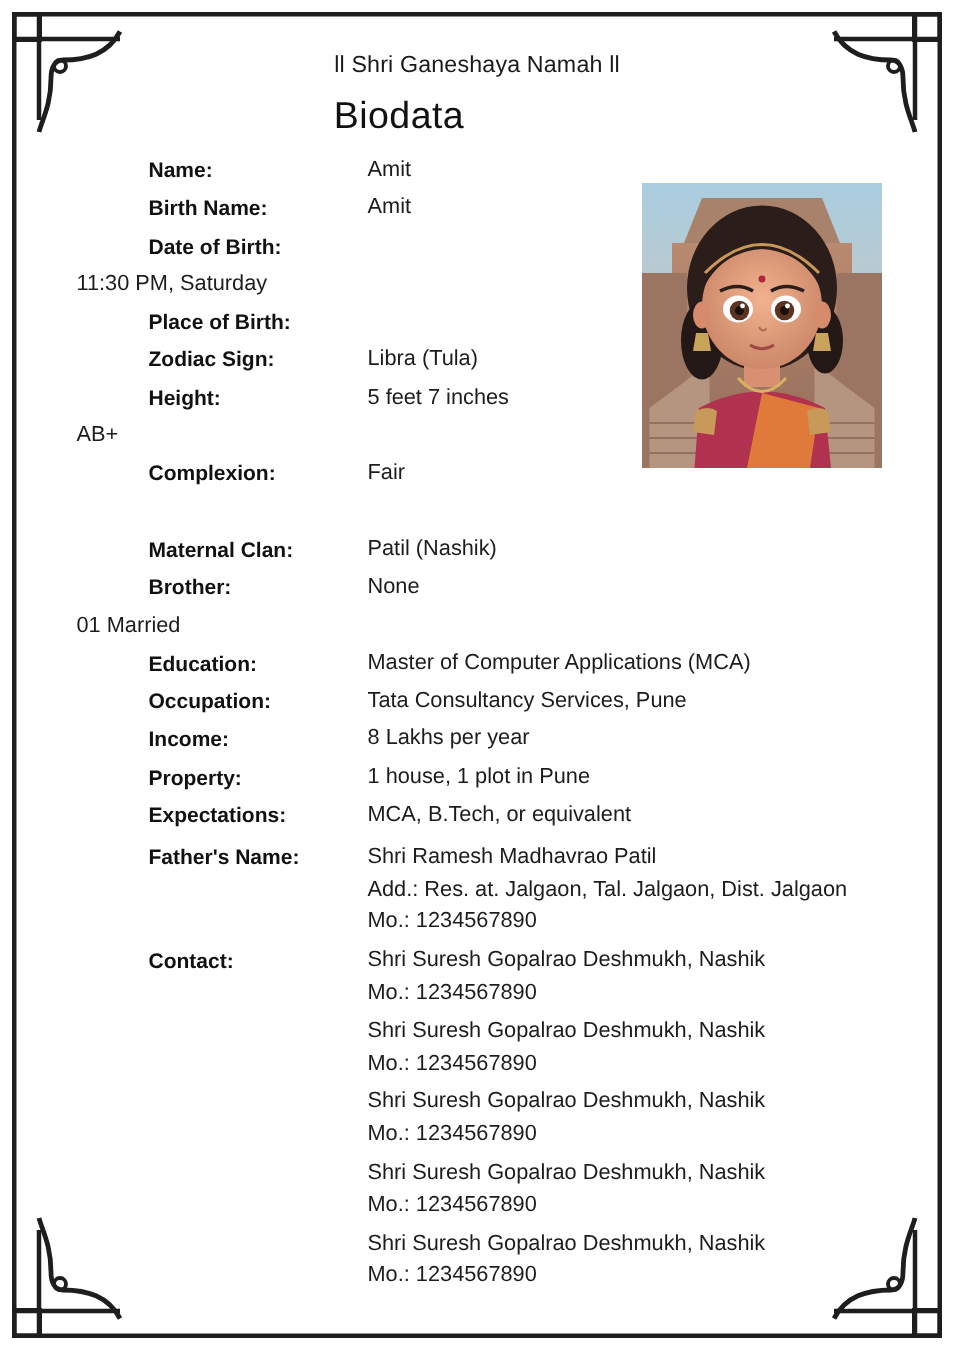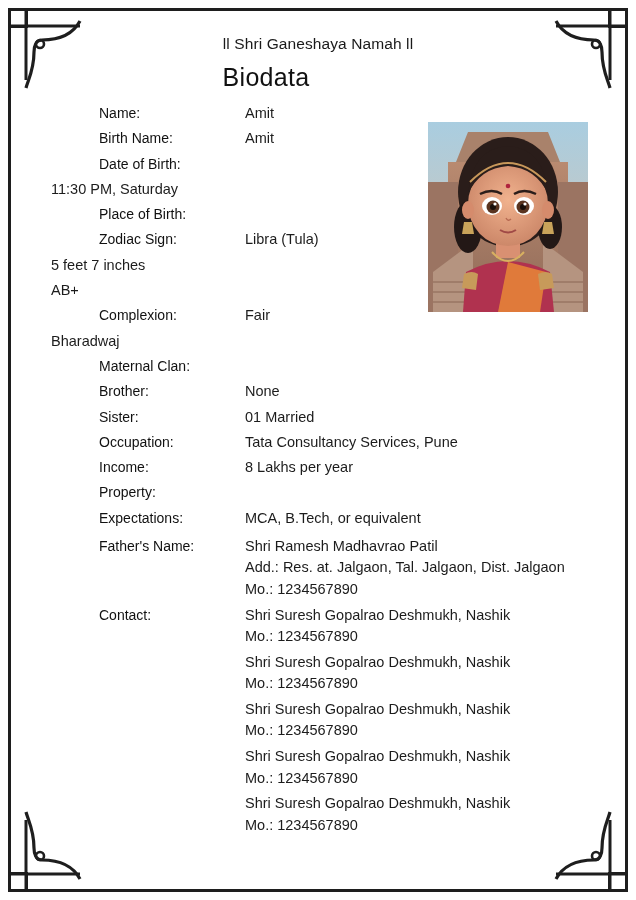--- a/index.html
+++ b/index.html
@@ -60,21 +60,21 @@
       width: 520px;
     }
     .row {
       display: flex;
       align-items: flex-start;
       min-height: 25.3px;
     }
     .row .label {
       width: 146px;
       flex: 0 0 146px;
-      font-weight: normal;
+      font-weight: bold;
       font-size: 14px;
       line-height: 20px;
       color: #111;
       padding-top: 0px;
       padding-left: 48px;
     }
     .row .value {
       flex: 1 1 auto;
       font-size: 14.5px;
       line-height: 20px;
@@ -219,53 +219,58 @@
     <div class="value">11:30 PM, Saturday</div>
   </div>
   <div class="row">
     <div class="label">Place of Birth:</div>
   </div>
   <div class="row">
     <div class="label">Zodiac Sign:</div>
     <div class="value">Libra (Tula)</div>
   </div>
   <div class="row">
+    <div class="label">Height:</div>
     <div class="value">5 feet 7 inches</div>
   </div>
   <div class="row">
     <div class="value">AB+</div>
   </div>
   <div class="row">
     <div class="label">Complexion:</div>
     <div class="value">Fair</div>
   </div>
   <div class="row">
-    <div class="value">Bharadwaj</div>
   </div>
   <div class="row">
     <div class="label">Maternal Clan:</div>
+    <div class="value">Patil (Nashik)</div>
   </div>
   <div class="row">
     <div class="label">Brother:</div>
     <div class="value">None</div>
   </div>
   <div class="row">
-    <div class="label">Sister:</div>
     <div class="value">01 Married</div>
+  </div>
+  <div class="row">
+    <div class="label">Education:</div>
+    <div class="value">Master of Computer Applications (MCA)</div>
   </div>
   <div class="row">
     <div class="label">Occupation:</div>
     <div class="value">Tata Consultancy Services, Pune</div>
   </div>
   <div class="row">
     <div class="label">Income:</div>
     <div class="value">8 Lakhs per year</div>
   </div>
   <div class="row">
     <div class="label">Property:</div>
+    <div class="value">1 house, 1 plot in Pune</div>
   </div>
   <div class="row">
     <div class="label">Expectations:</div>
     <div class="value">MCA, B.Tech, or equivalent</div>
   </div>
 
   <div class="row multi">
     <div class="label">Father's Name:</div>
     <div class="value">
       <span class="line">Shri Ramesh Madhavrao Patil</span>

